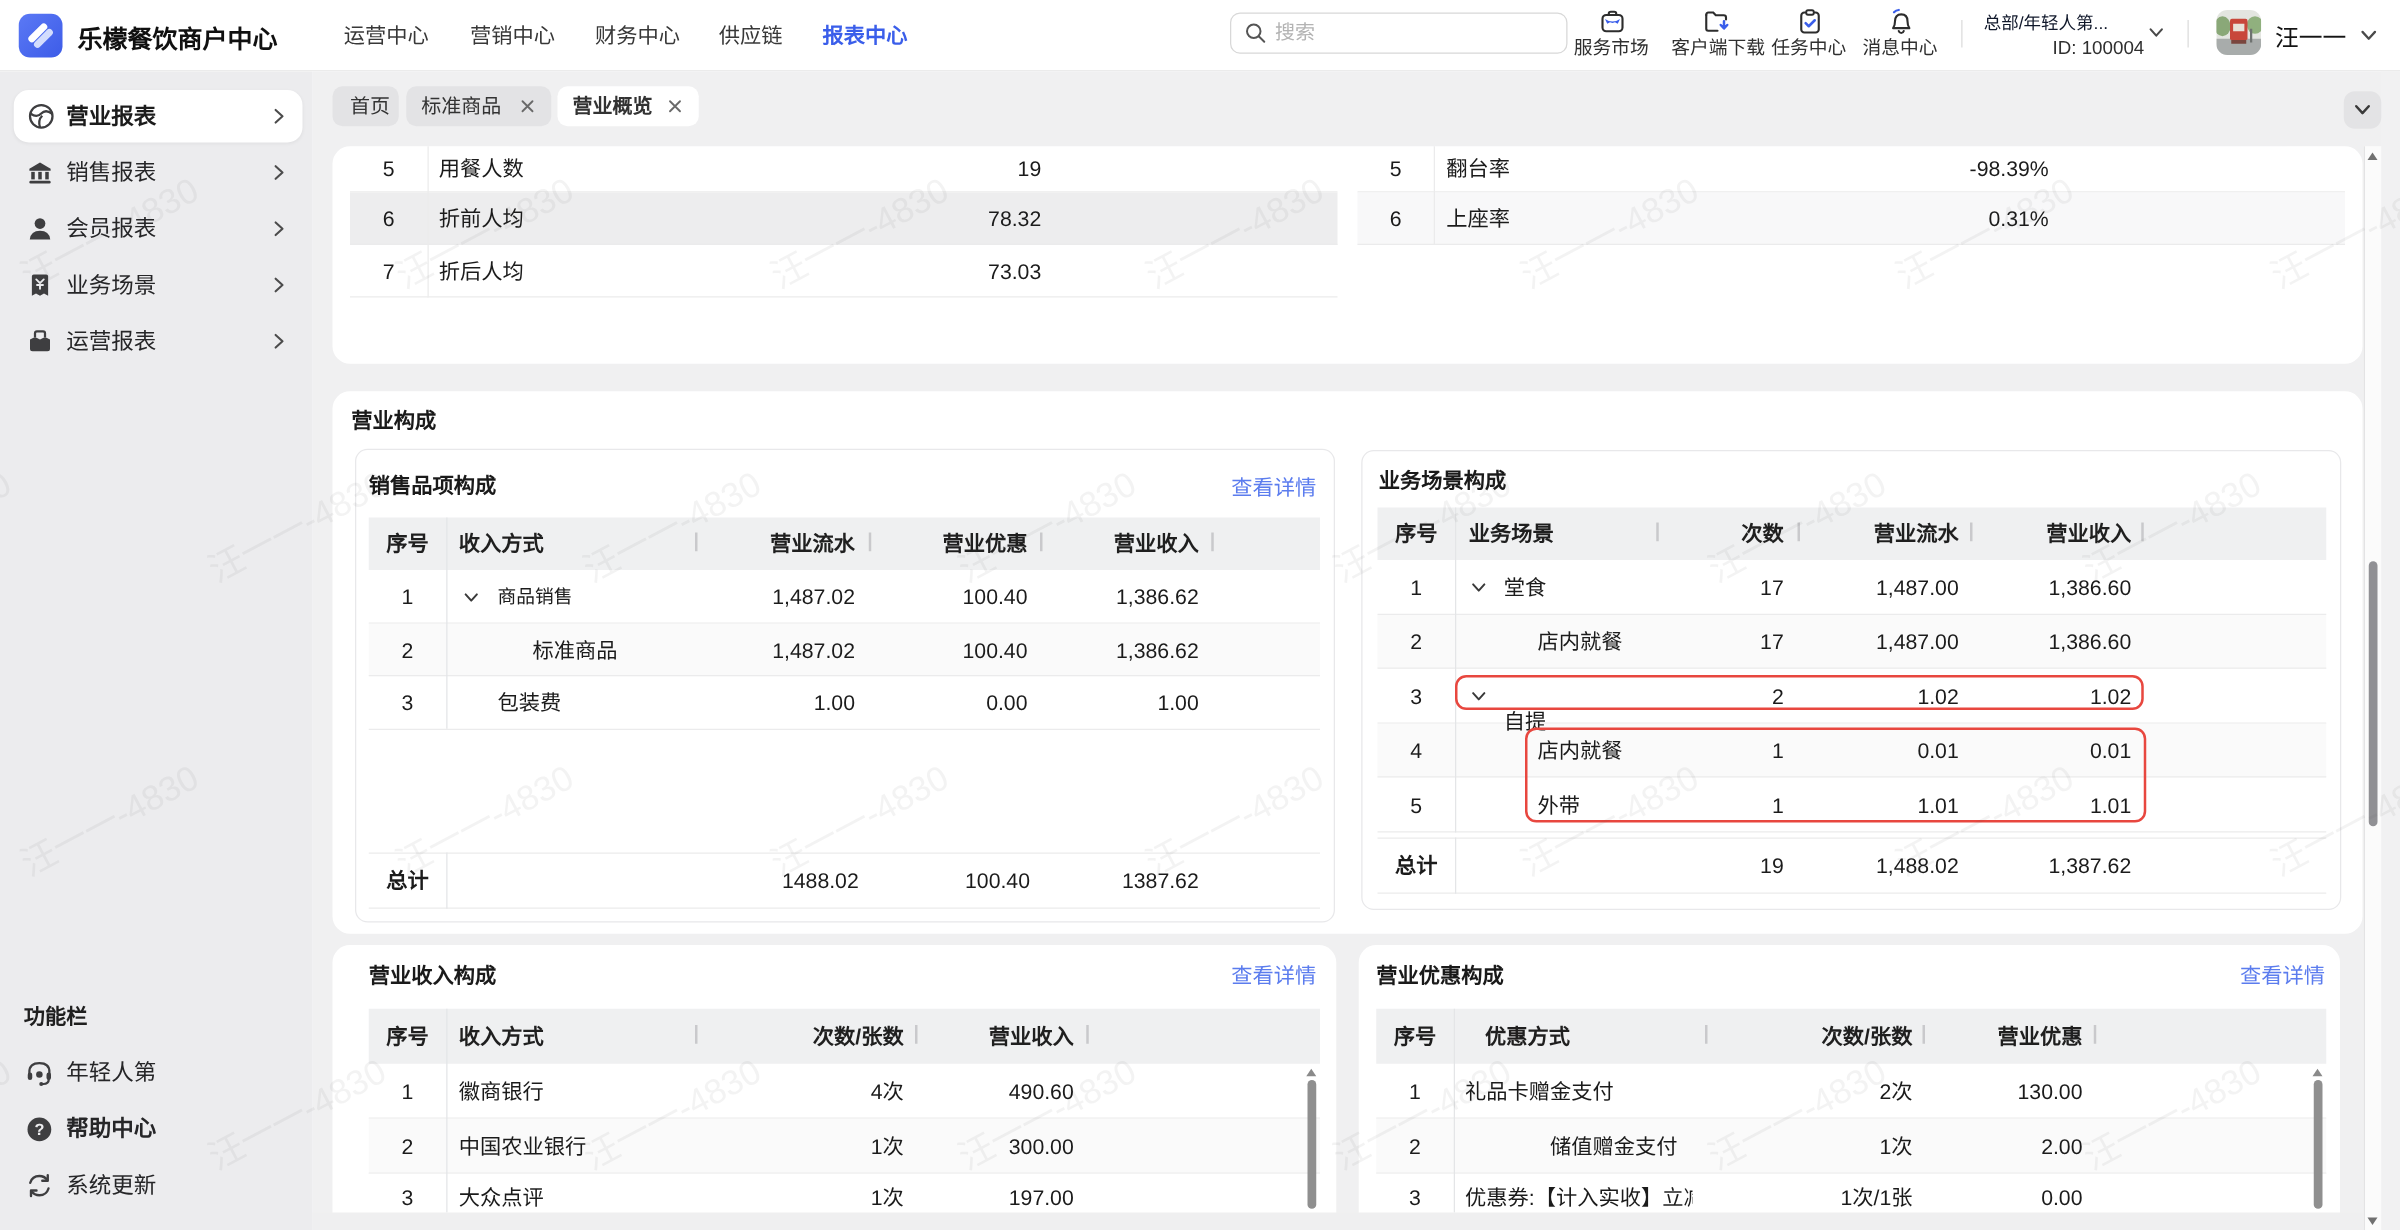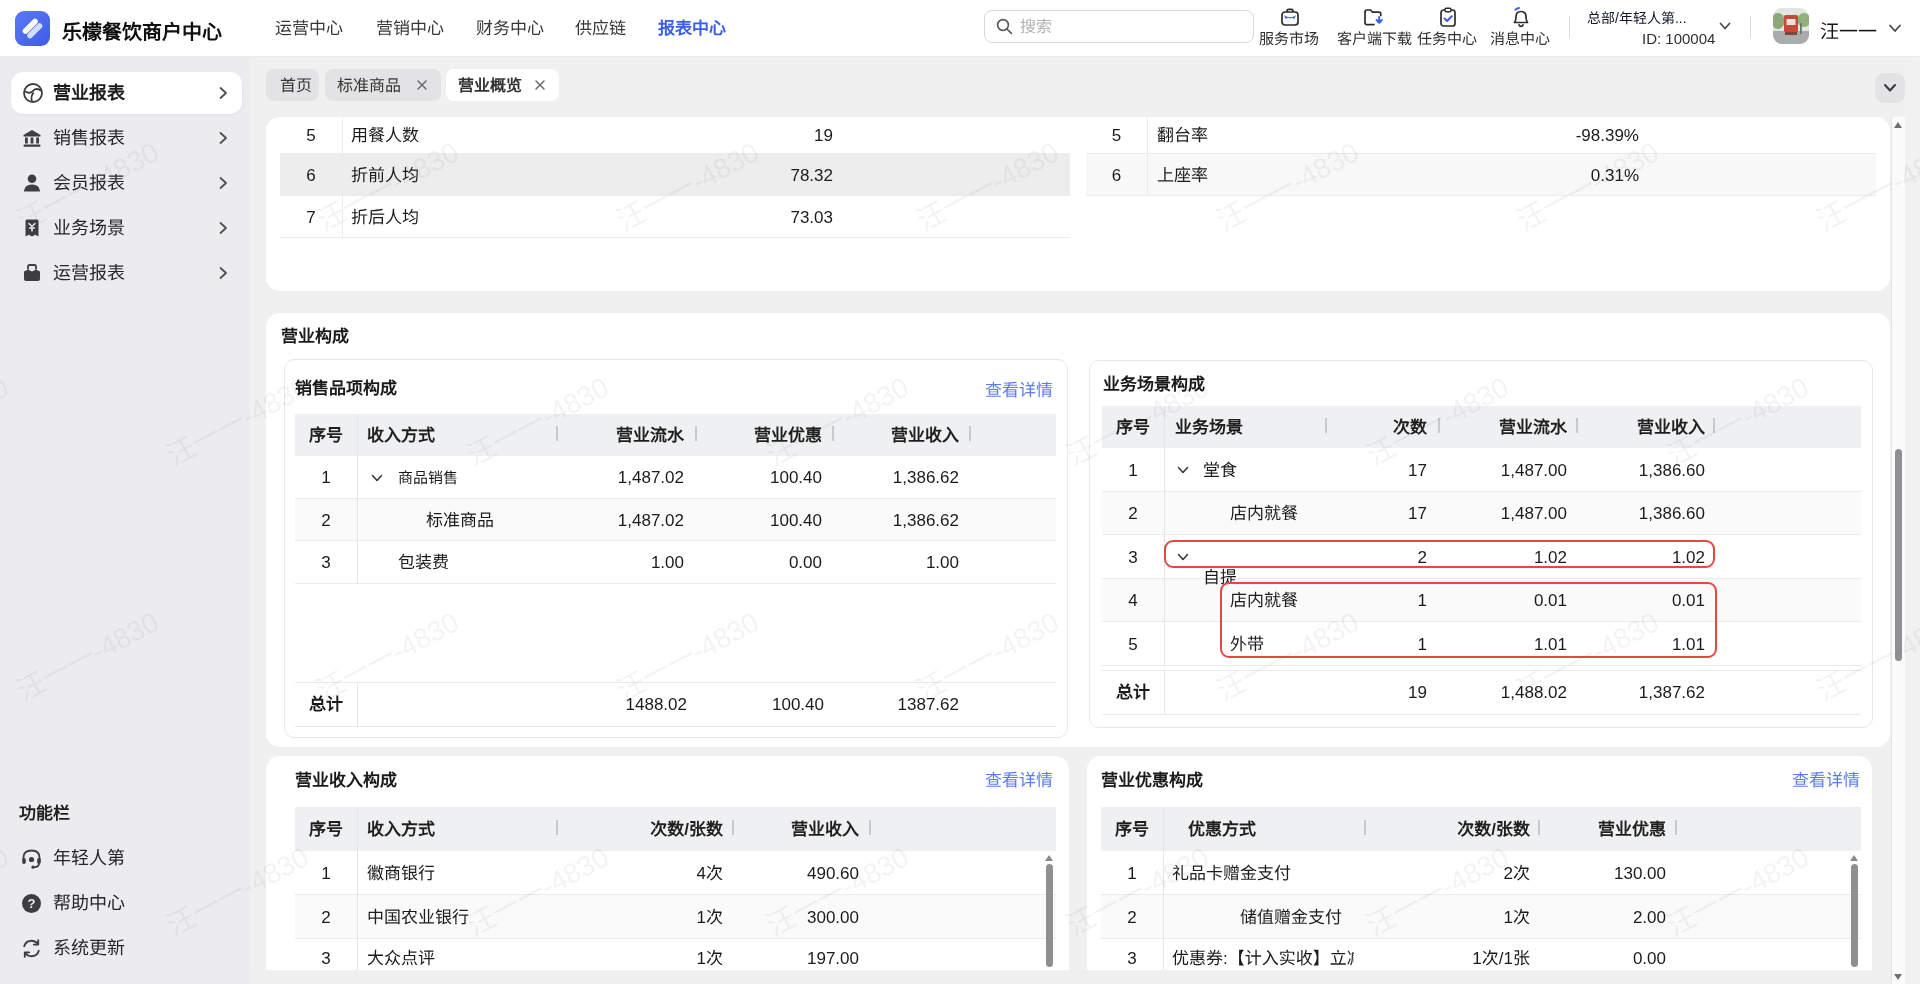--- a/index.html
+++ b/index.html
@@ -135,21 +135,21 @@
 <rect x="17.2" y="11" width="3.6" height="6" rx="1.8" fill="#3e3e40"></rect>
 <path d="M19 16.5 Q19 19.8 14.5 20.2" fill="none" stroke="#3e3e40" stroke-width="1.8" stroke-linecap="round"></path>
 <circle cx="13" cy="20.2" r="1.6" fill="#3e3e40"></circle>
 <circle cx="11.5" cy="12.5" r="2.6" fill="#3e3e40"></circle>
 </svg>
 <div class="abs nw" style="left:53px;top:846.5px;font-size:18px;color:#262628;z-index:3;">年轻人第</div>
 <svg class="abs" width="23" height="23" viewBox="0 0 23 23" style="left:20px;top:892px;z-index:3;">
 <circle cx="11.5" cy="11.5" r="9.5" fill="#3e3e40"></circle>
 <text x="11.5" y="16" text-anchor="middle" font-size="13" font-weight="bold" fill="#ececee" font-family="Liberation Sans,sans-serif">?</text>
 </svg>
-<div class="abs nw" style="left:53px;top:891.5px;font-size:18px;color:#262628;z-index:3;">帮助中心</div>
+<div class="abs nw" style="left:53px;top:891.5px;font-size:18px;color:#262628;z-index:3;font-weight:bold;">帮助中心</div>
 <svg class="abs" width="23" height="23" viewBox="0 0 23 23" style="left:20px;top:937px;z-index:3;">
 <path d="M4.2 9.2 Q5.8 3.8 11.5 3.8 Q15.5 3.8 17.8 7" fill="none" stroke="#3e3e40" stroke-width="1.9" stroke-linecap="round"></path>
 <path d="M18.2 3.2 L18.2 7.6 L13.8 7.6" fill="none" stroke="#3e3e40" stroke-width="1.9" stroke-linecap="round" stroke-linejoin="round"></path>
 <path d="M18.8 13.8 Q17.2 19.2 11.5 19.2 Q7.5 19.2 5.2 16" fill="none" stroke="#3e3e40" stroke-width="1.9" stroke-linecap="round"></path>
 <path d="M4.8 19.8 L4.8 15.4 L9.2 15.4" fill="none" stroke="#3e3e40" stroke-width="1.9" stroke-linecap="round" stroke-linejoin="round"></path>
 </svg>
 <div class="abs nw" style="left:53px;top:936.5px;font-size:18px;color:#262628;z-index:3;">系统更新</div>
 <div class="abs nw" style="left:266px;top:69px;width:53px;height:32px;background:#e3e3e5;border-radius:8px;z-index:2;"></div>
 <div class="abs nw" style="left:280px;top:73.5px;font-size:16px;color:#333;font-weight:400;z-index:3;">首页</div>
 <div class="abs nw" style="left:325px;top:69px;width:116px;height:32px;background:#e3e3e5;border-radius:8px;z-index:2;"></div>

